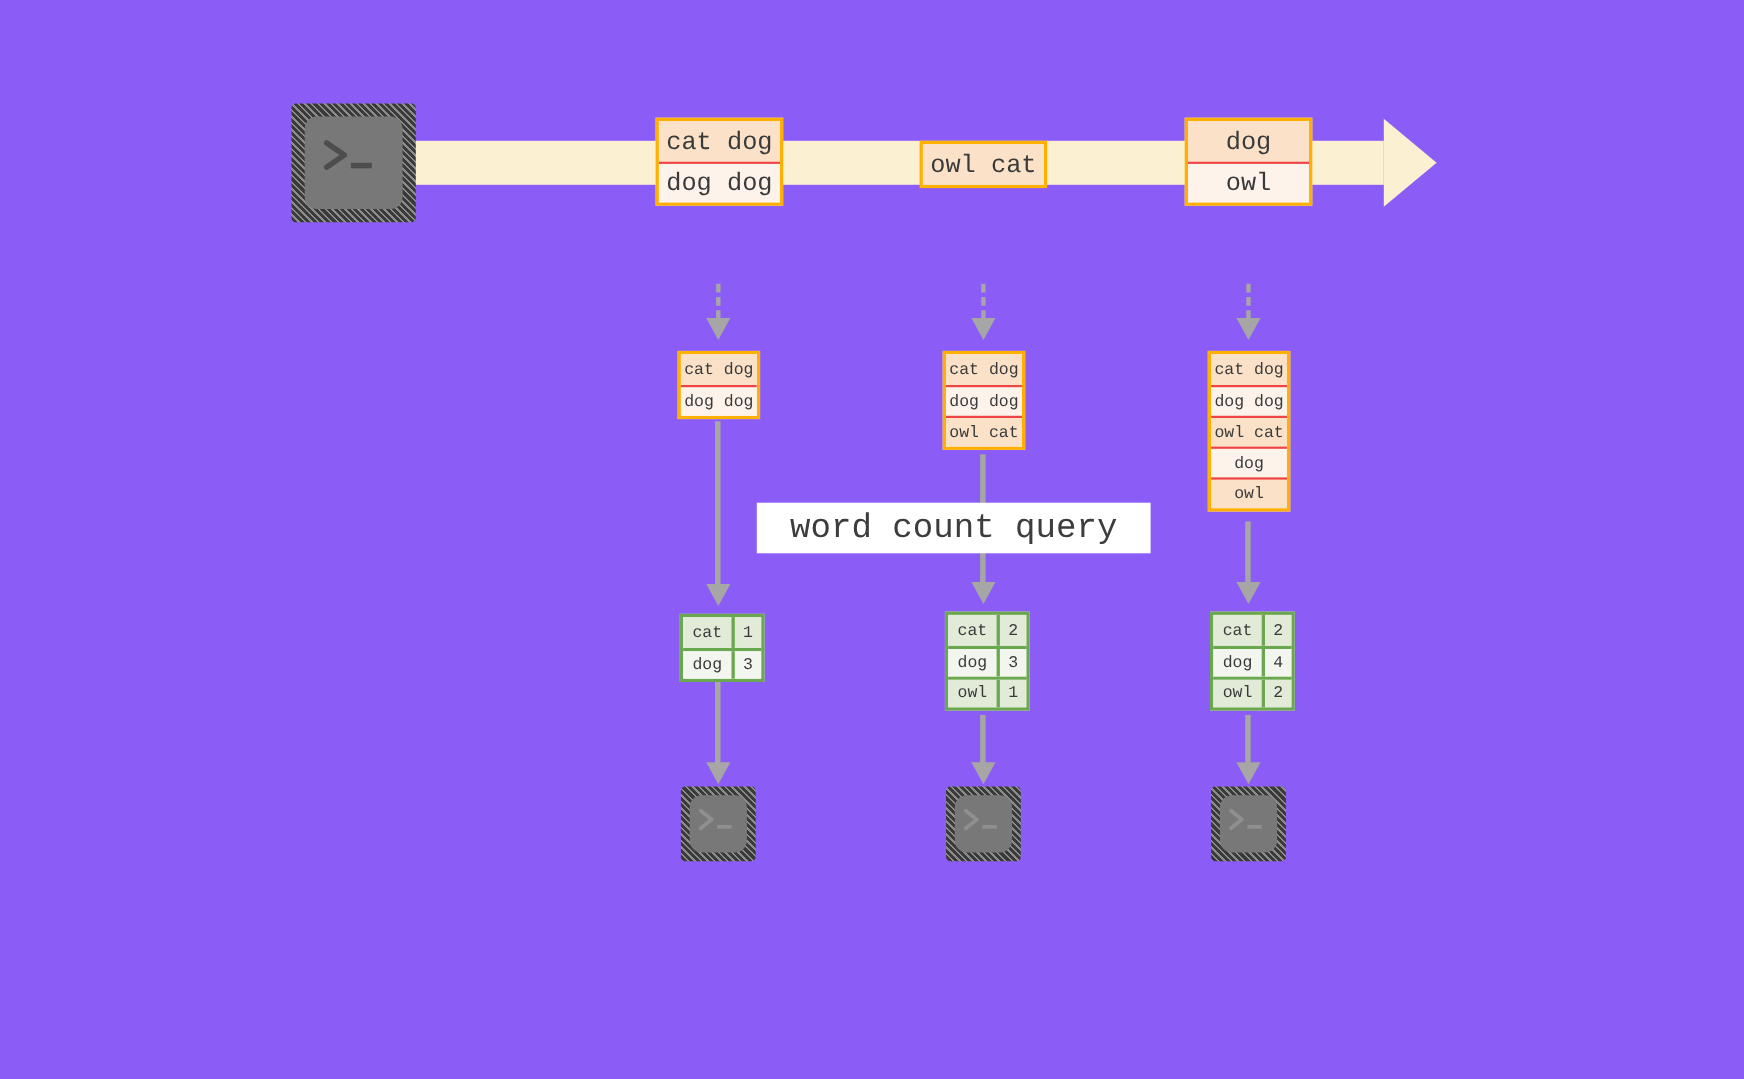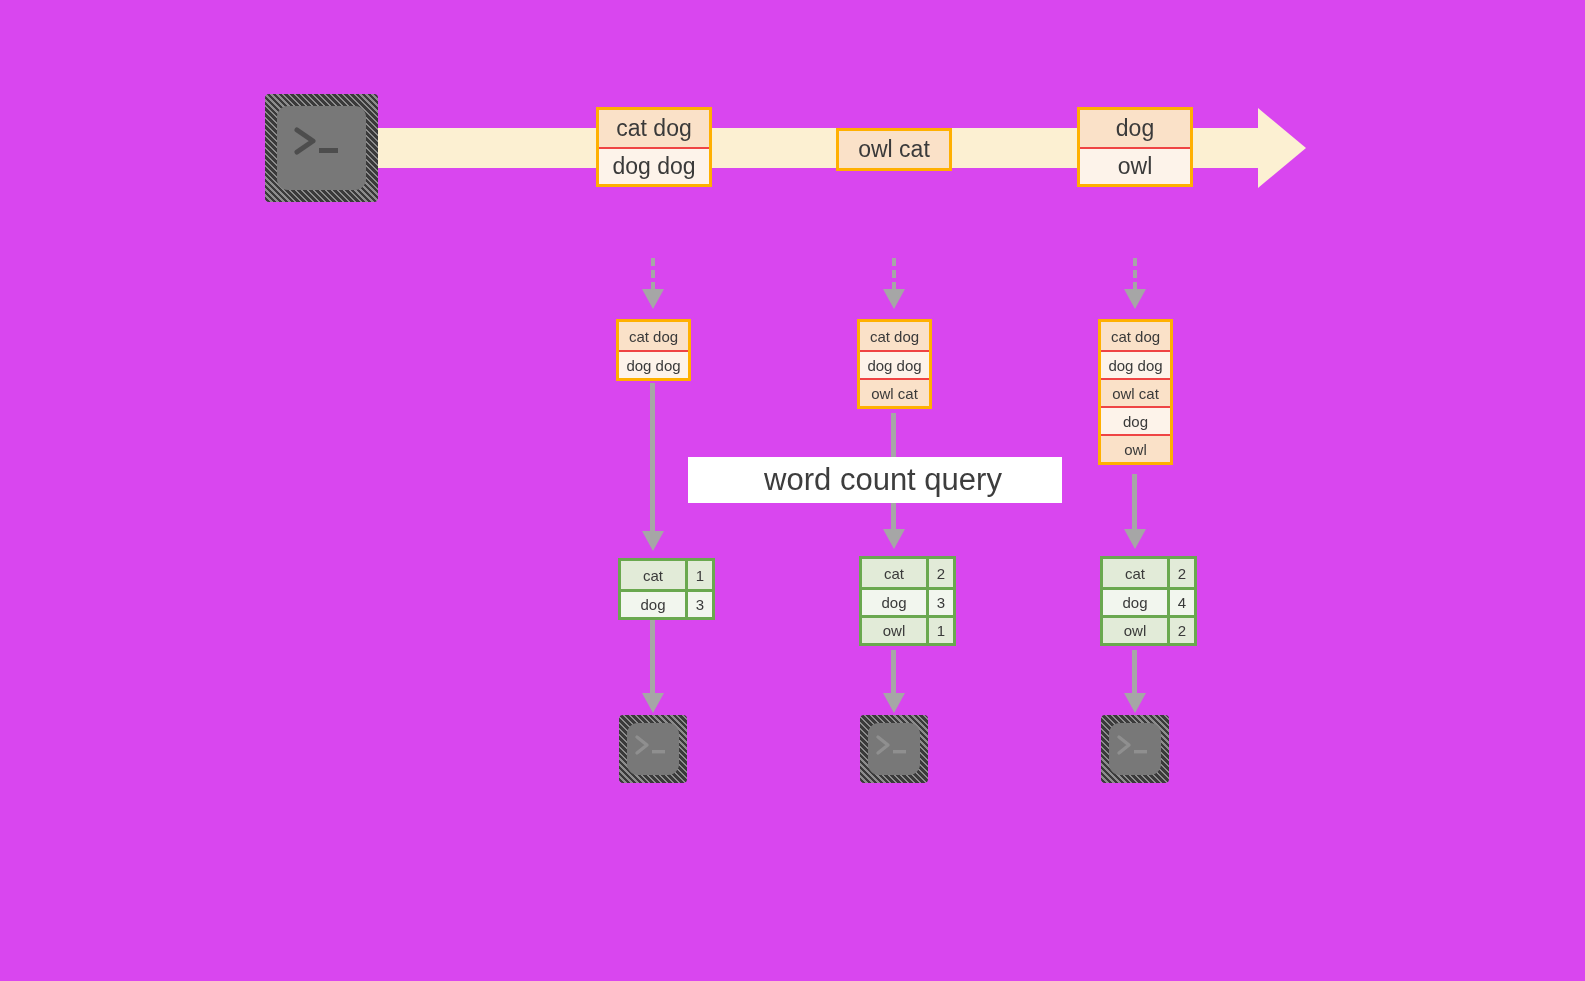--- a/index.html
+++ b/index.html
@@ -4,23 +4,23 @@
 <style>
   html, body {
     margin: 0;
     padding: 0;
     background: #000000;
   }
   #stage {
     position: relative;
     width: 1585px;
     height: 981px;
-    background: #d946ef;
+    background: #8b5cf6;
     overflow: hidden;
-    font-family: Liberation Sans, sans-serif;
+    font-family: Liberation Mono, monospace;
   }
 
   
   .term {
     position: absolute;
     box-sizing: border-box;
   }
   .term .hatch {
     position: absolute;
     inset: 0;
@@ -83,21 +83,21 @@
   }
   .res-row + .res-row { border-top: 3px solid #6aa84f; }
   .res-cell {
     box-sizing: border-box;
     display: flex;
     align-items: center;
     justify-content: center;
     font-size: 15px;
     color: #3a3a3a;
   }
-  .res-cell.k { width: 64px; }
+  .res-cell.k { width: 44px; }
   .res-cell.v { width: 27px; border-left: 3px solid #6aa84f; }
   .res-row.tint .res-cell { background: #e2ebd8; }
   .res-row.pale .res-cell { background: #f2f6ee; }
 
   
   .conn {
     position: absolute;
     background: #a6a6a6;
   }
   .conn-dash {
@@ -265,17 +265,17 @@
 
   <div class="term" style="left:1101px; top:715px; width:68px; height:68px;">
     <div class="hatch"></div>
     <div class="face" style="left:8px; top:8px; right:8px; bottom:8px;"></div>
     <svg width="42" height="28" viewBox="0 0 42 28" style="left:14px; top:18px;">
       <path d="M4 4 L14 12 L4 20" fill="none" stroke="#8f8f8f" stroke-width="3.4" stroke-linecap="round" stroke-linejoin="round"></path>
       <rect x="19" y="17" width="13" height="3.4" fill="#8f8f8f"></rect>
     </svg>
   </div>
 
-  <div class="query-label" style="left:688px; top:457px; width:358px; height:46px;padding-left:16px;">
+  <div class="query-label" style="left:688px; top:457px; width:358px; height:46px;">
     <span>word count query</span>
   </div>
 
 </div>
 
 </body></html>

